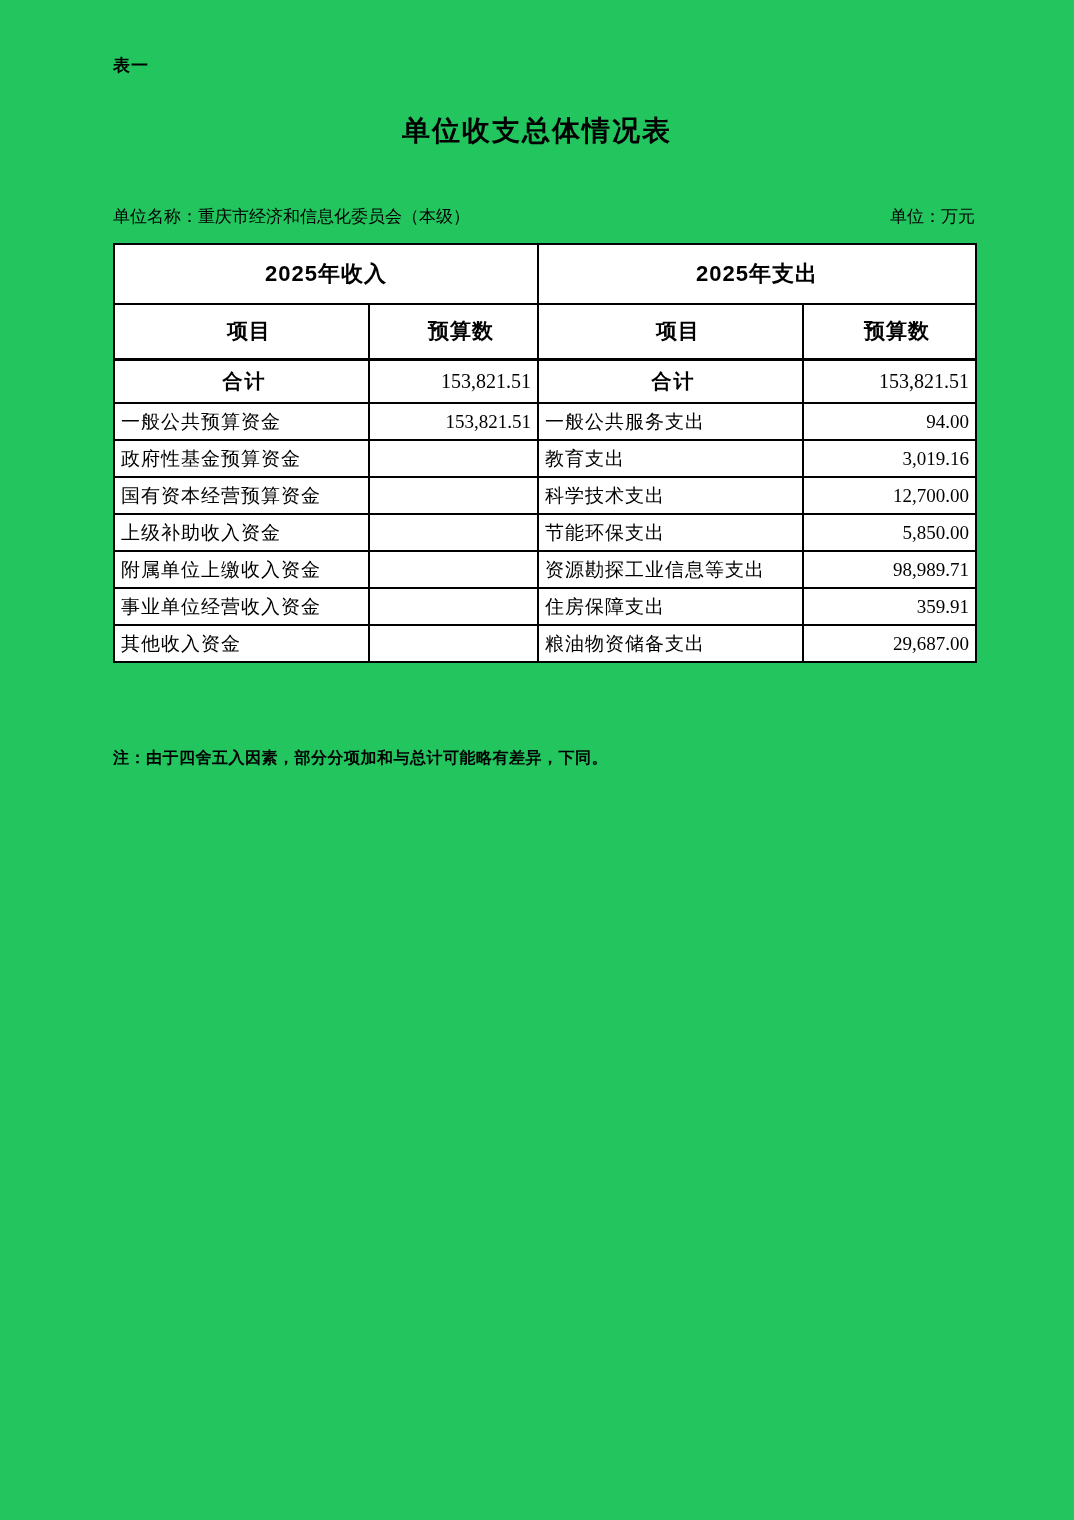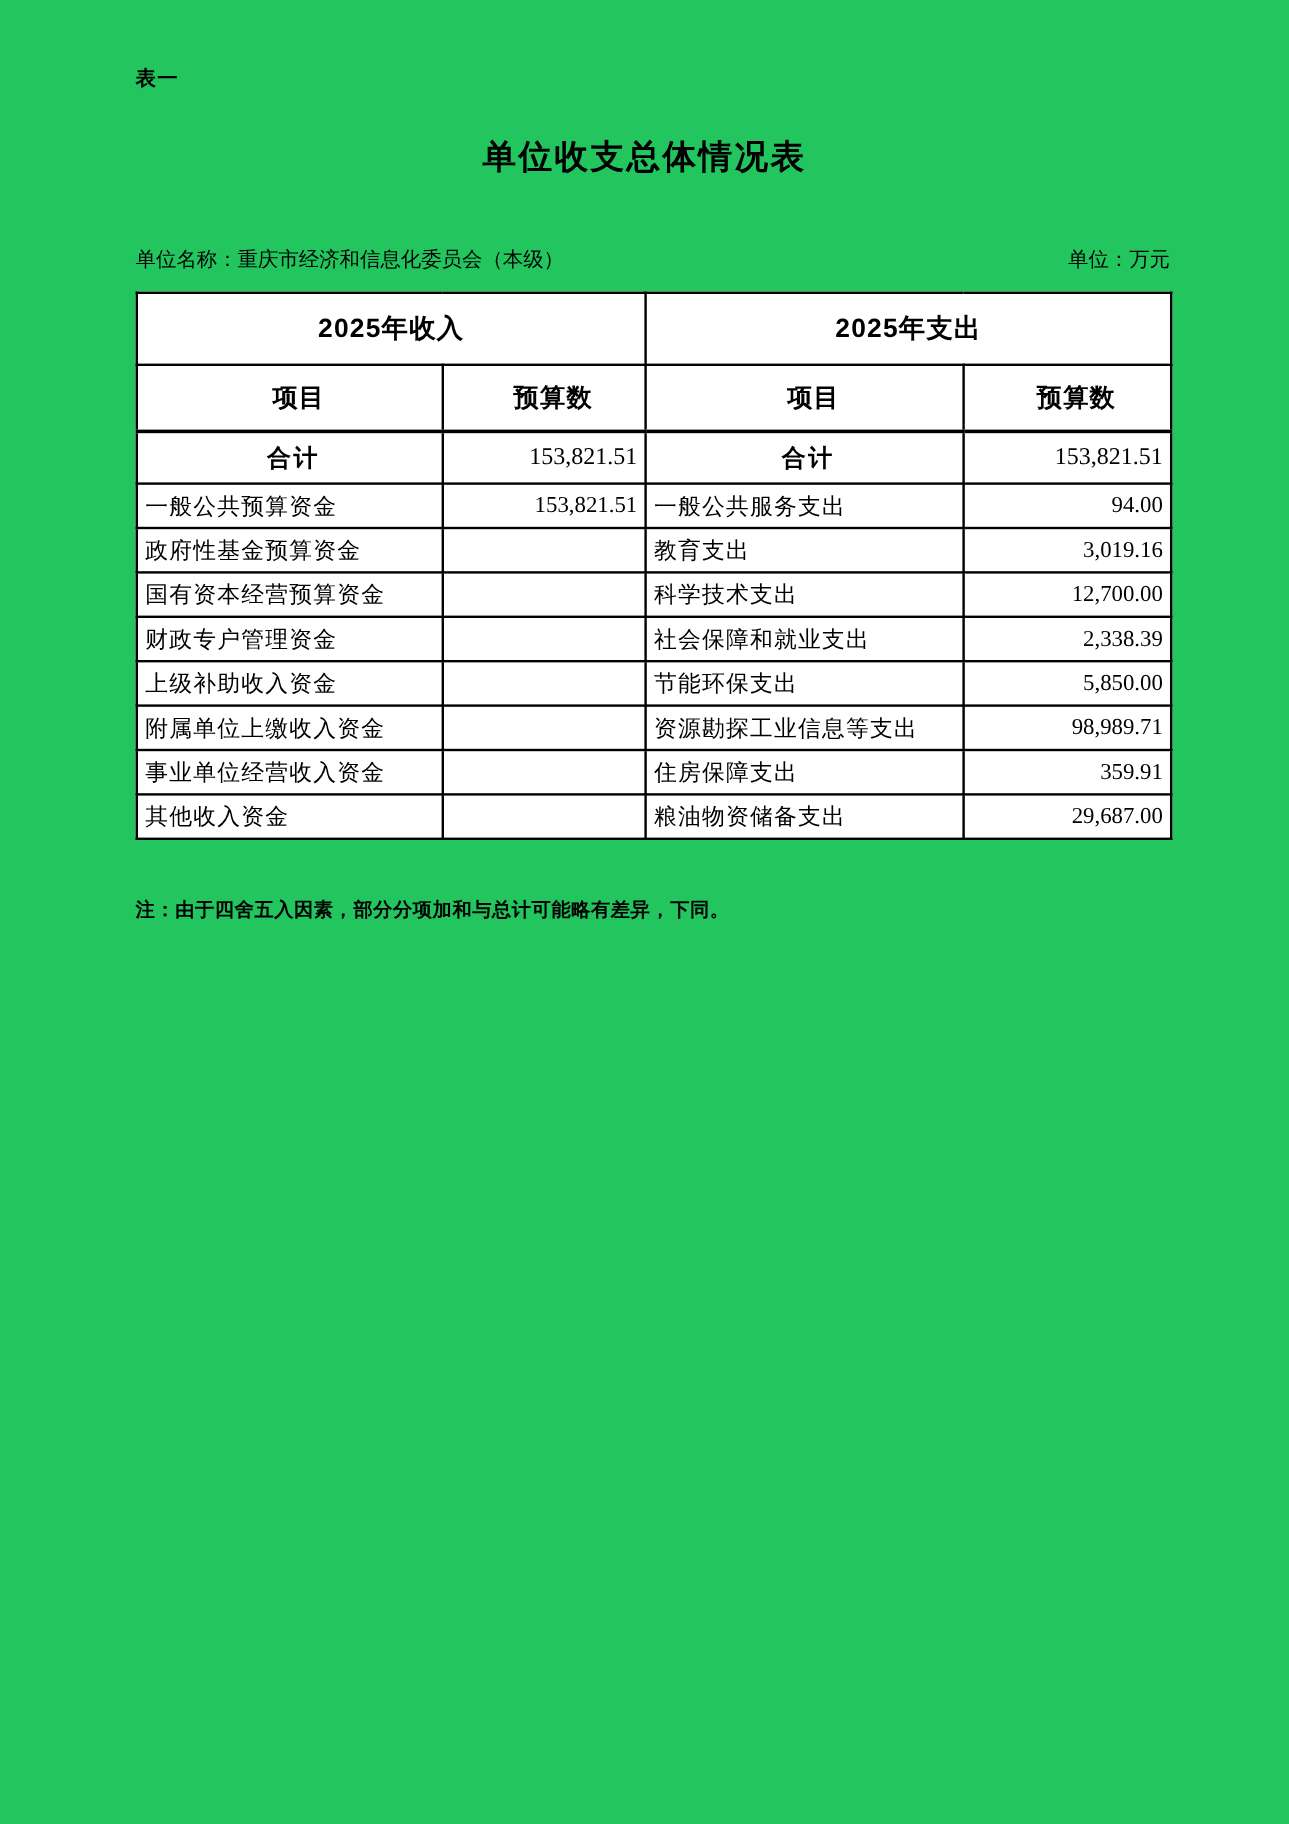--- a/index.html
+++ b/index.html
@@ -165,26 +165,20 @@
         <td class="item">教育支出</td>
         <td class="value">3,019.16</td>
       </tr>
       <tr class="data-row">
         <td class="item">国有资本经营预算资金</td>
         <td class="value"></td>
         <td class="item">科学技术支出</td>
         <td class="value">12,700.00</td>
       </tr>
       <tr class="data-row">
-        <td class="item">财政专户管理资金</td>
-        <td class="value"></td>
-        <td class="item">社会保障和就业支出</td>
-        <td class="value">2,338.39</td>
-      </tr>
-      <tr class="data-row">
         <td class="item">上级补助收入资金</td>
         <td class="value"></td>
         <td class="item">节能环保支出</td>
         <td class="value">5,850.00</td>
       </tr>
       <tr class="data-row">
         <td class="item">附属单位上缴收入资金</td>
         <td class="value"></td>
         <td class="item">资源勘探工业信息等支出</td>
         <td class="value">98,989.71</td>

